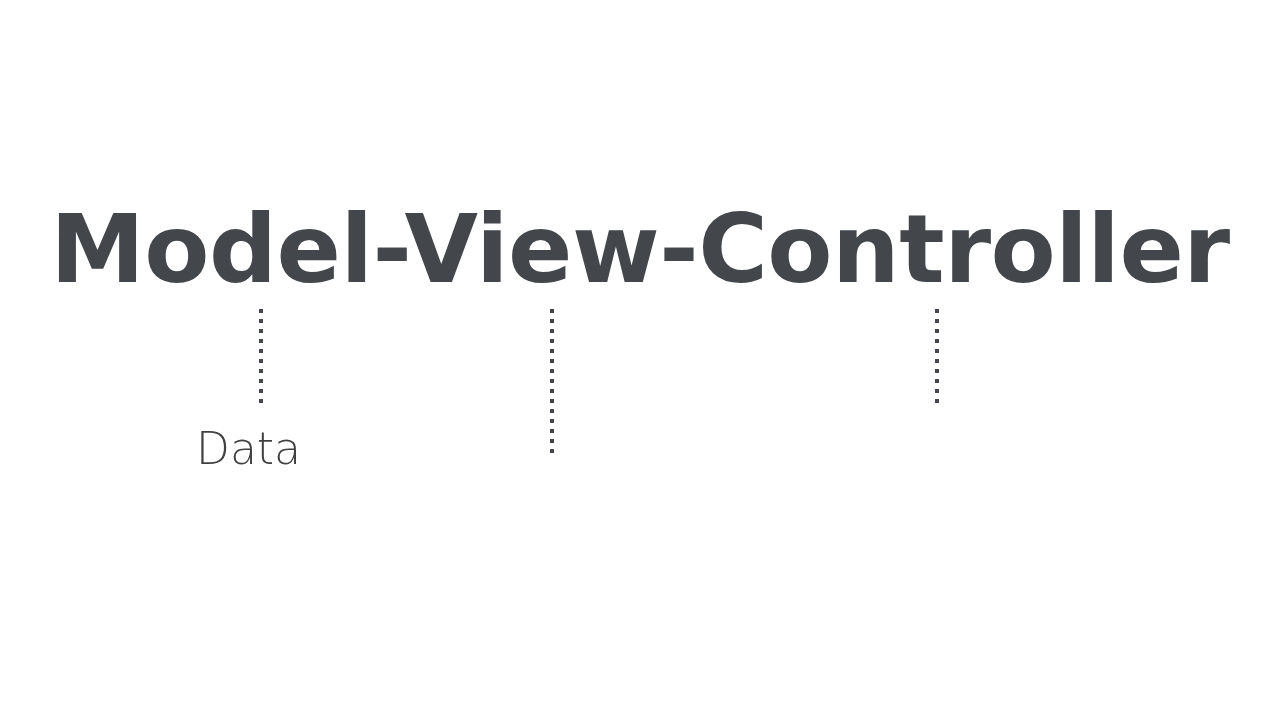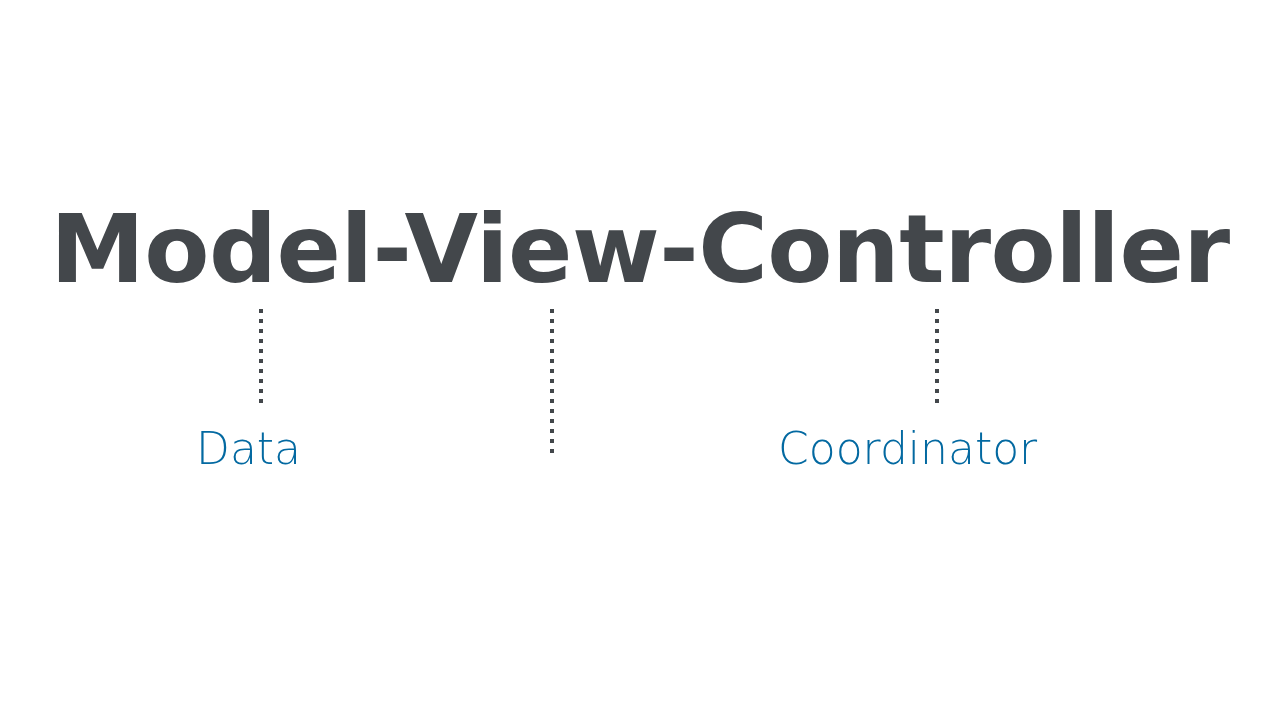--- a/index.html
+++ b/index.html
@@ -67,21 +67,21 @@
     height: 94px;
   }
 
   
   .sublabel {
     position: absolute;
     font-family: "DejaVu Sans", sans-serif;
     font-weight: 300;
     font-size: 44px;
     line-height: 1;
-    color: #0369a1;
+    color: #404040;
     white-space: nowrap;
   }
   #label-data {
     left: 196px;
     top: 388px;
   }
   #label-ui {
     left: 372px;
     top: 440px;
   }
@@ -99,15 +99,14 @@
 
   <div class="leader" id="leader-model"></div>
 
   <div class="leader" id="leader-view"></div>
 
   <div class="leader" id="leader-controller"></div>
 
   <div class="sublabel" id="label-data">Data</div>
 
 
-  <div class="sublabel" id="label-coordinator">Coordinator</div>
 
 </div>
 
 </body></html>

